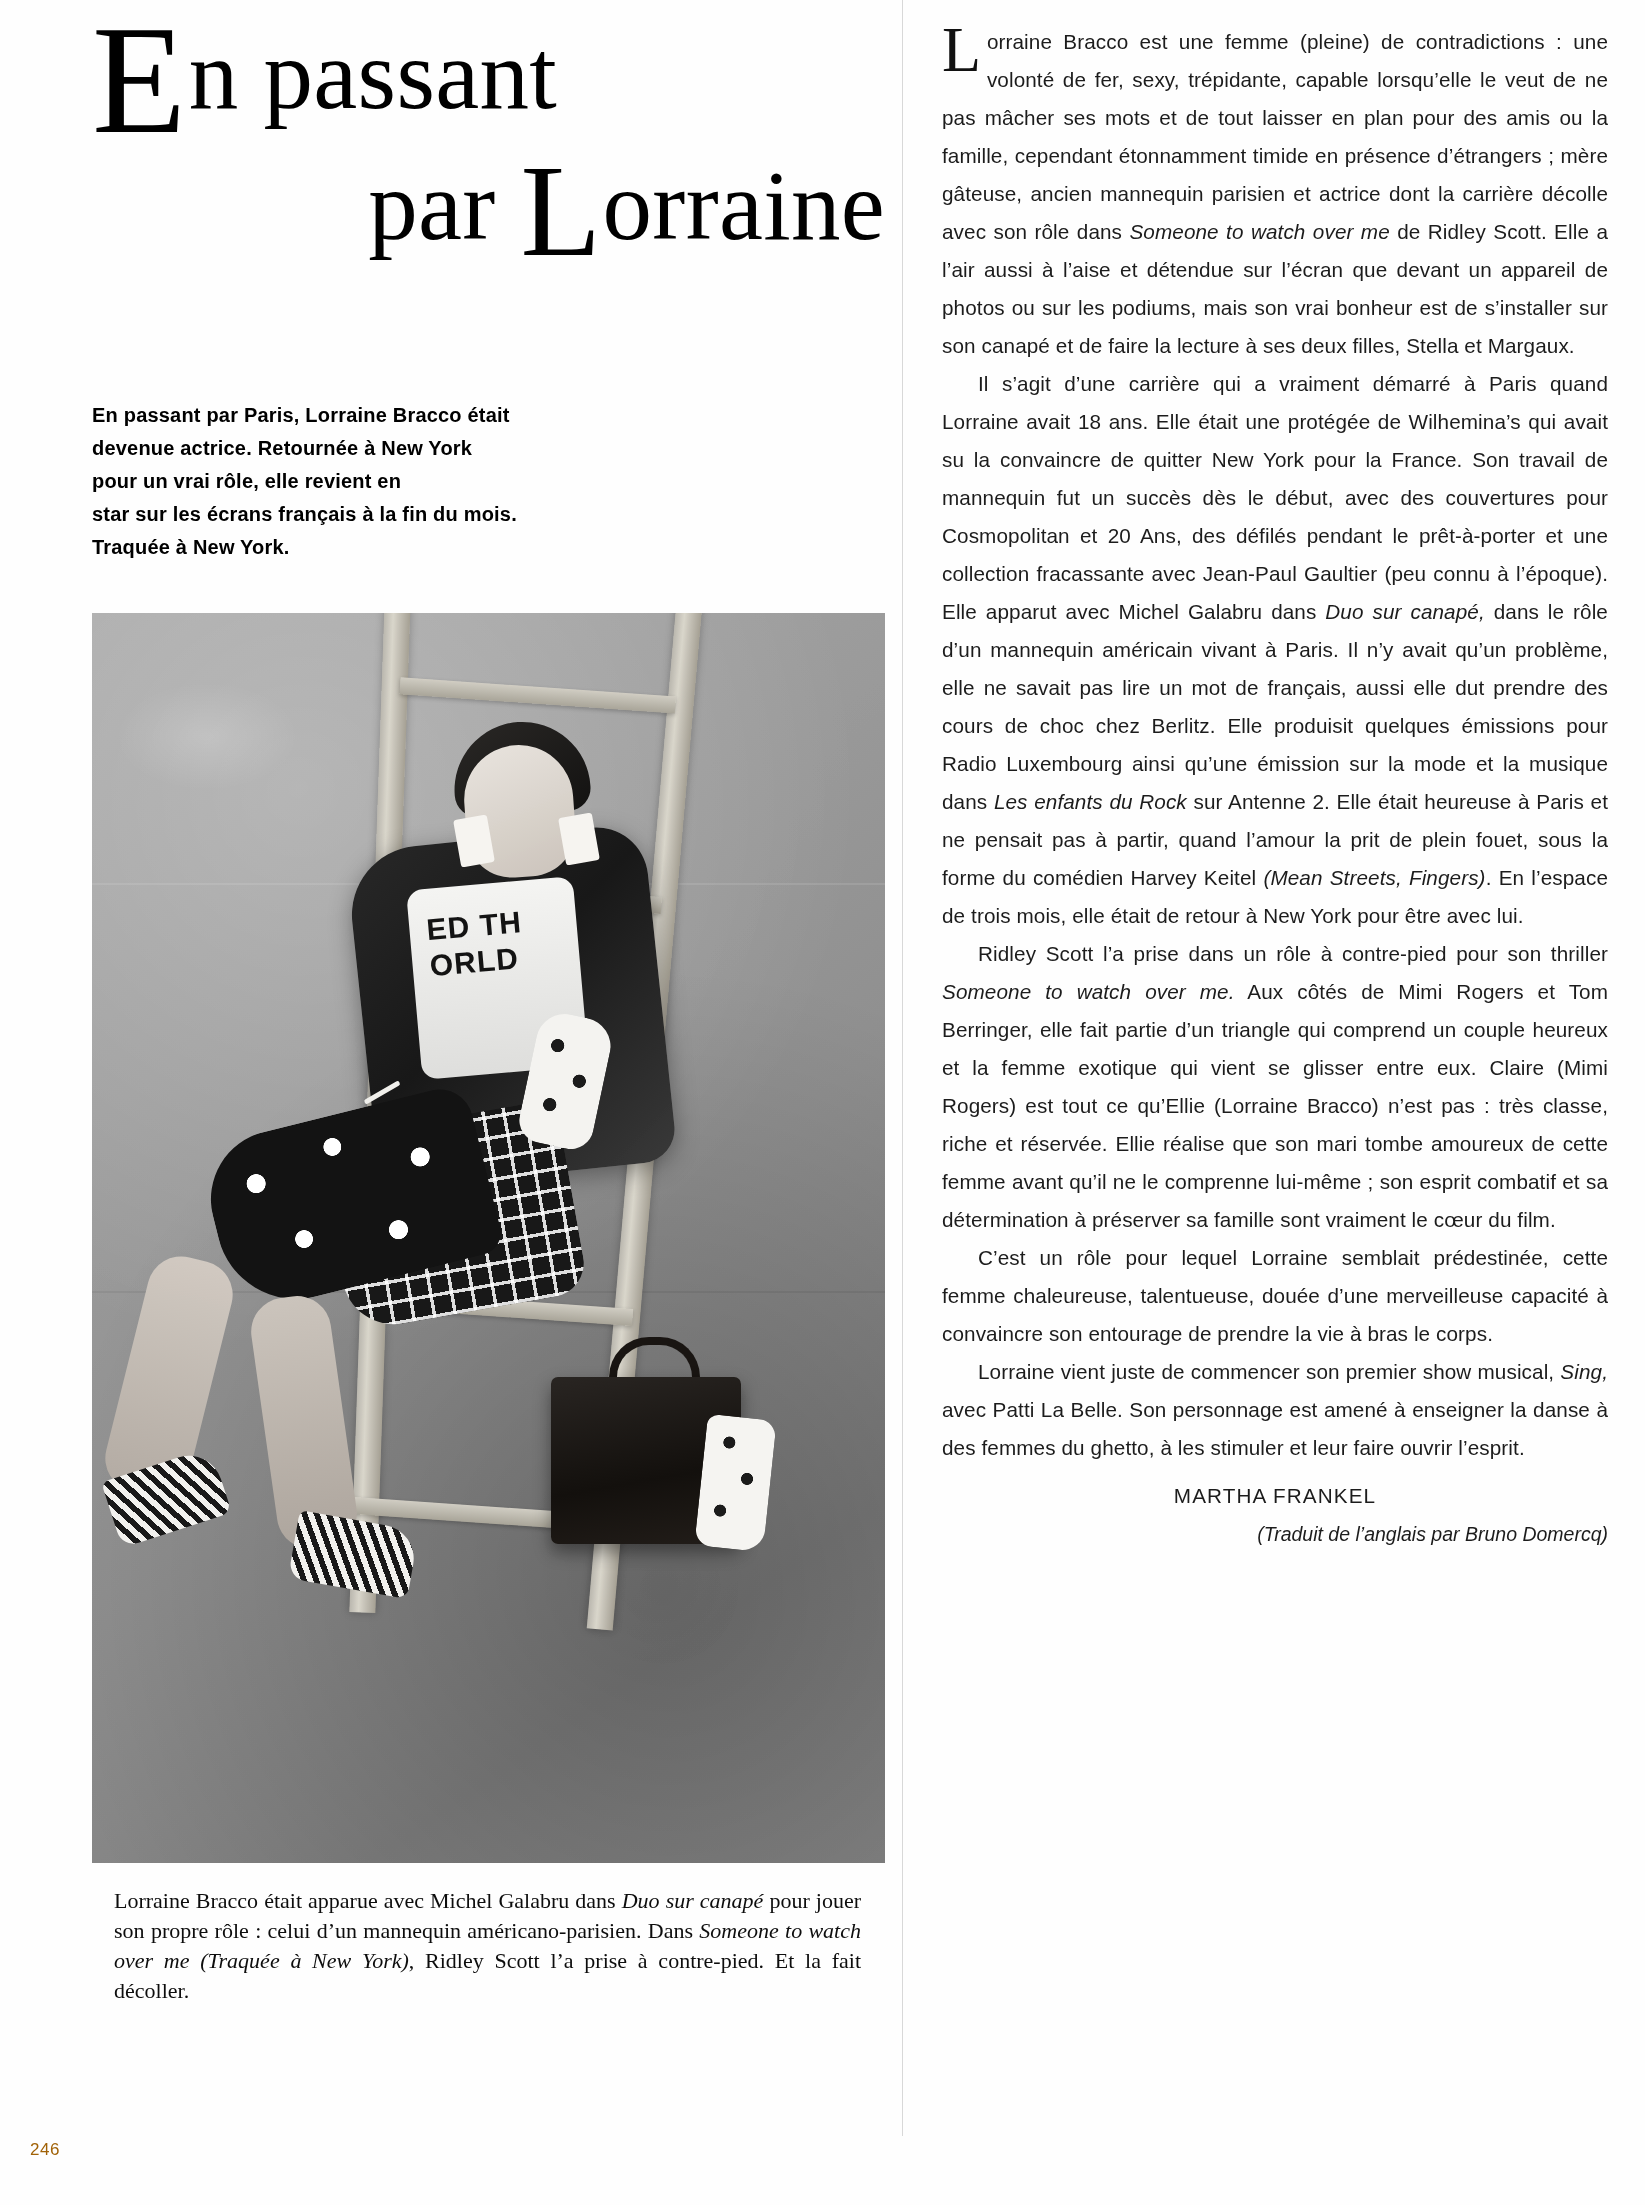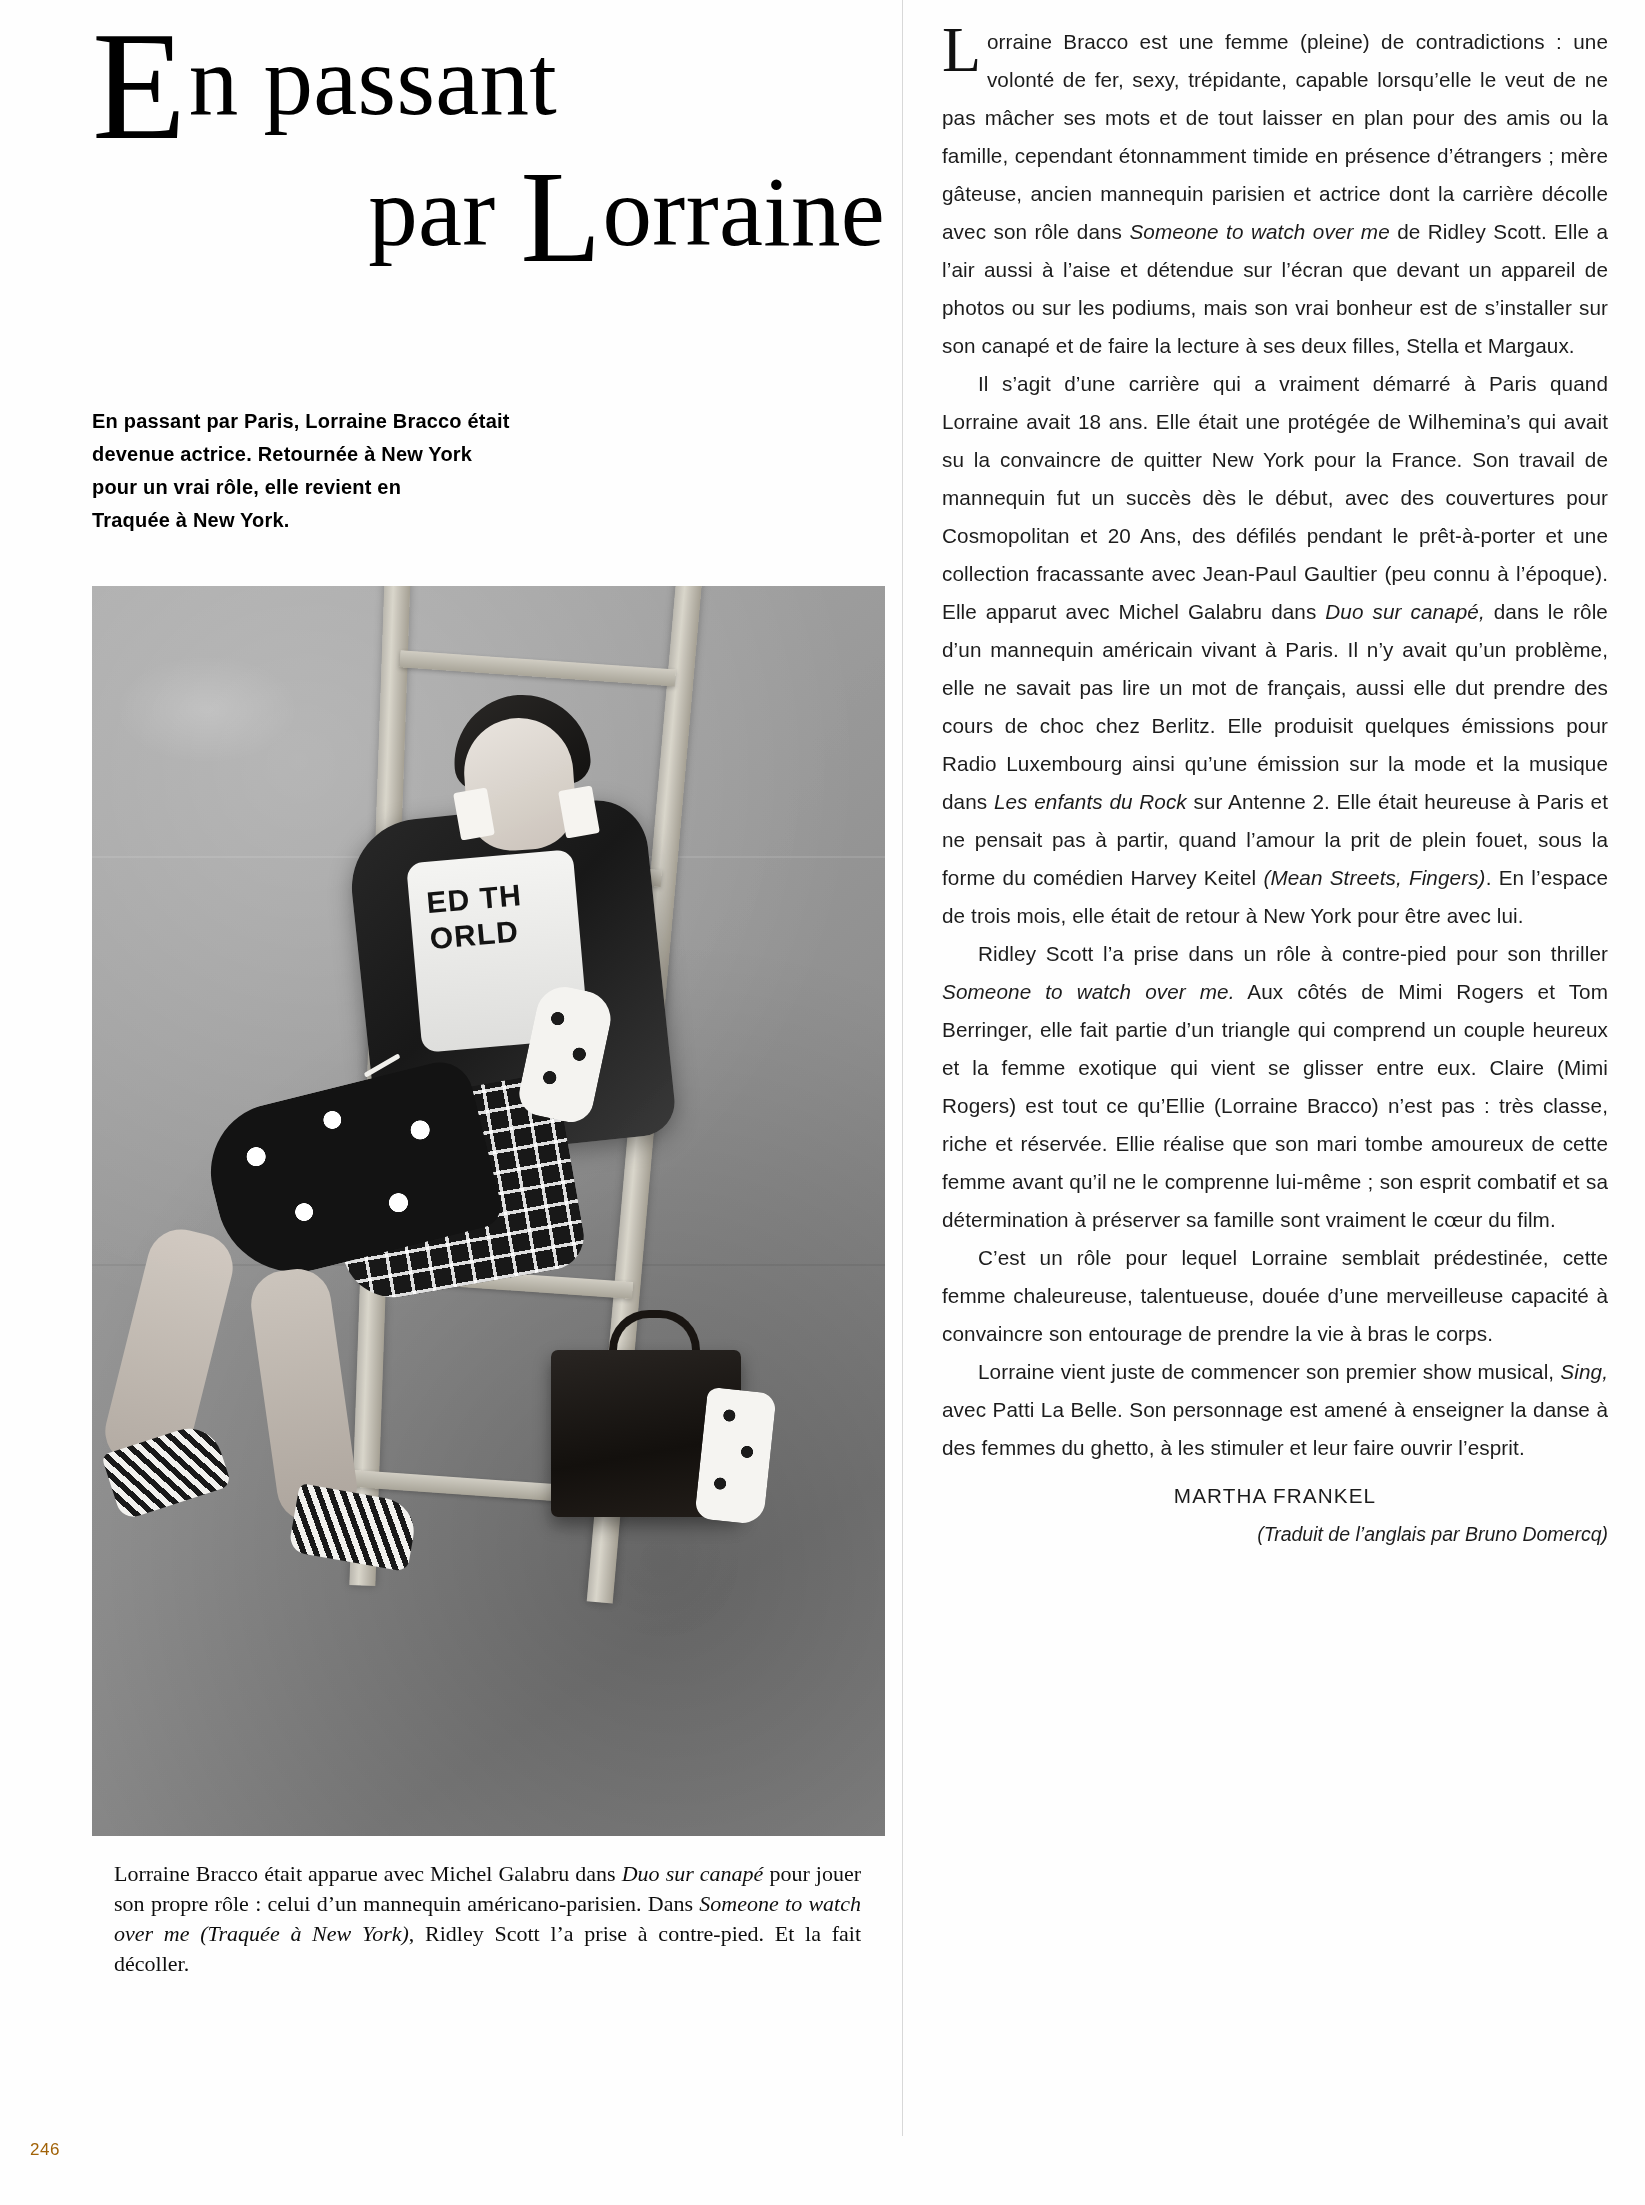--- a/index.html
+++ b/index.html
@@ -19,21 +19,21 @@
   
   .page {
     position: absolute;
     inset: 0;
     background: #fefefe;
   }
 
   .col-left {
     position: absolute;
     left: 92px;
-    top: 14px;
+    top: 8px;
     width: 793px;
     height: 2073px;
   }
 
   .col-right {
     position: absolute;
     left: 942px;
     top: 23px;
     width: 666px;
   }
@@ -369,20 +369,21 @@
 
     <h1 class="headline">
       <span class="line line1"><span class="dropcap-big">E</span><span>n  passant</span></span>
       <span class="line line2"><span>par </span><span class="cap-l">L</span><span>orraine</span></span>
     </h1>
 
     <div class="standfirst">
       <span class="sfline">En passant par Paris, Lorraine Bracco était</span>
       <span class="sfline">devenue actrice. Retournée à New York</span>
       <span class="sfline">pour un vrai rôle, elle revient en</span>
+      <span class="sfline">star sur les écrans français à la fin du mois.</span>
       <span class="sfline">Traquée à New York.</span>
     </div>
 
     <div class="photo-wrap">
       <div class="photo">
         <div class="seam s1"></div>
         <div class="seam s2"></div>
 
         <div class="watermark"></div>
 

